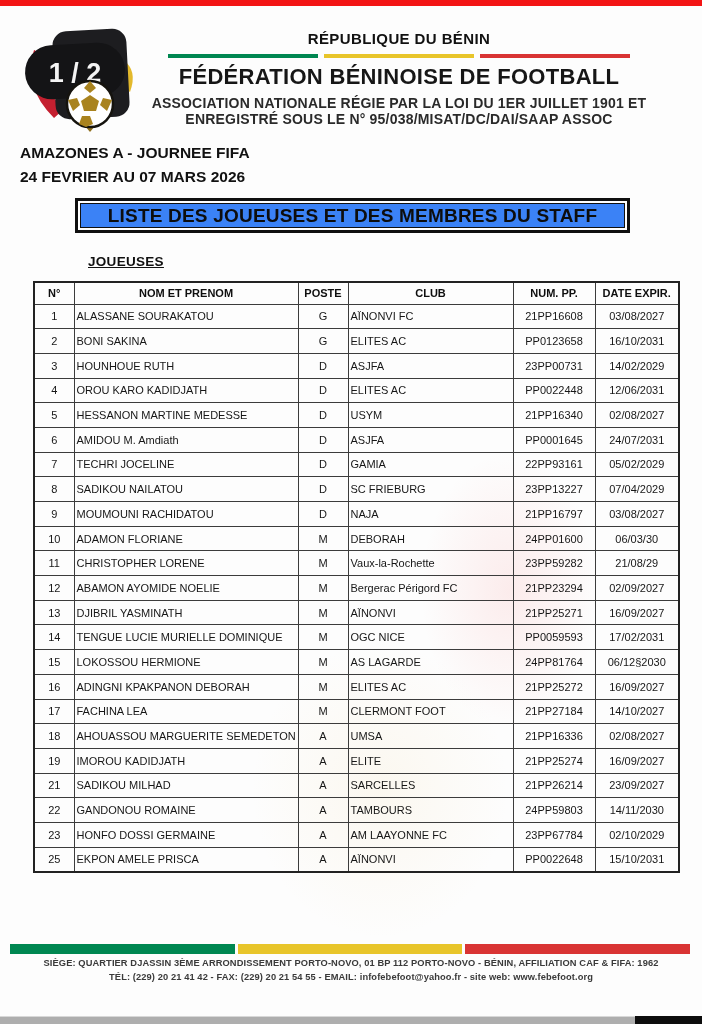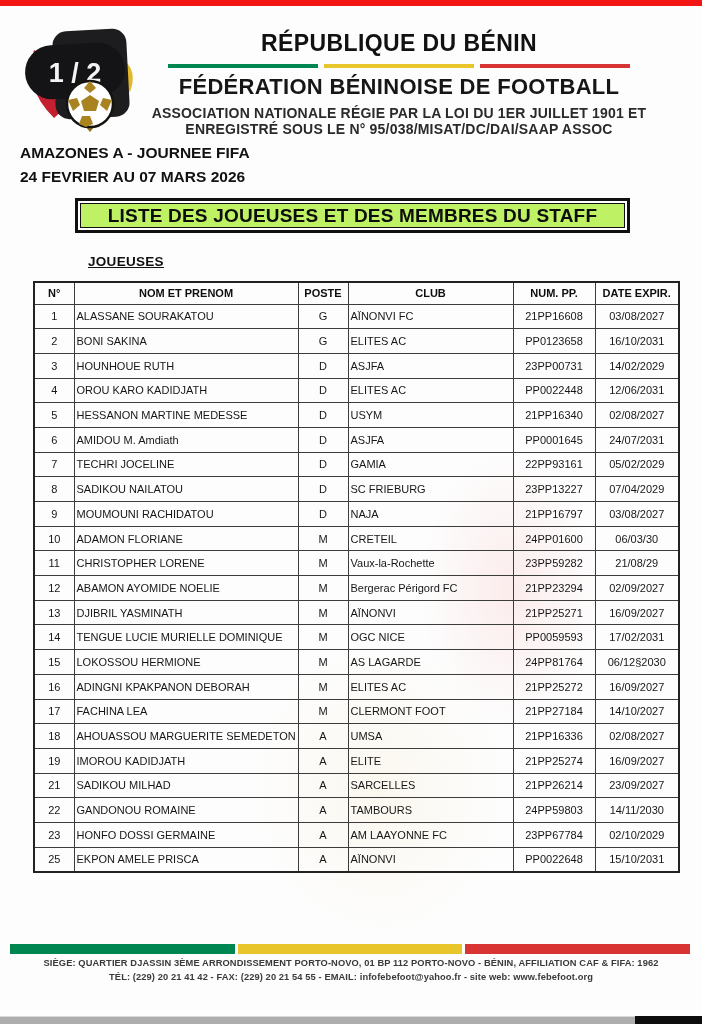--- a/index.html
+++ b/index.html
@@ -18,37 +18,37 @@
 
   
   .blob1{position:absolute;left:420px;top:450px;width:180px;height:280px;pointer-events:none;
     background:radial-gradient(ellipse at center,rgba(240,110,110,0.12),rgba(240,110,110,0) 70%);}
   .blob2{position:absolute;left:250px;top:640px;width:260px;height:300px;pointer-events:none;
     background:radial-gradient(ellipse at center,rgba(235,200,120,0.10),rgba(235,200,120,0) 70%);}
 
   
   .logo{position:absolute;left:22px;top:18px;width:122px;height:116px;text-align:right;}
   .hdr-center{position:absolute;left:118px;right:22px;top:30px;text-align:center;}
-  .country{font-size:23px;font-weight:800;letter-spacing:0.4px;color:#111;}
+  .country{font-size:15px;font-weight:800;letter-spacing:0.4px;color:#111;}
   .tricolor-line{width:462px;height:4px;margin:7px auto 6px auto;display:flex;}
   .tricolor-line span{flex:1;height:100%;}
   .seg-green{background:var(--green);margin-right:6px;}
   .seg-yellow{background:var(--yellow);margin-right:6px;}
   .seg-red{background:var(--red);}
   .federation{font-size:22px;font-weight:600;letter-spacing:0.3px;color:#161616;}
   .association{font-size:14px;font-weight:600;letter-spacing:0.2px;color:#2a2a2a;margin-top:5px;}
 
   .event{position:absolute;left:0;right:0;top:141px;text-align:left;font-weight:700;font-size:15.5px;line-height:24px;color:#111;padding-left:20px;}
 
   .title-box{
     position:absolute;left:75px;right:72px;top:198px;height:35px;
     border:3px solid #101010;
     box-shadow:inset 0 0 0 2px #ffffff, inset 0 0 0 3px #101010;
     display:flex;align-items:center;justify-content:center;
-    font-size:19px;font-weight:800;letter-spacing:0.2px;color:#0d0d0d;background:#bef264;
+    font-size:19px;font-weight:800;letter-spacing:0.2px;color:#0d0d0d;background:#3b82f6;
   }
 
   .section-label{position:absolute;left:88px;top:254px;font-size:13.5px;font-weight:800;text-decoration:underline;letter-spacing:0.3px;color:#101010;}
 
   
   table.players{
     position:absolute;left:33px;top:281px;width:645px;
     border-collapse:collapse;table-layout:fixed;background:transparent;
   }
   table.players th{
@@ -218,21 +218,21 @@
         <td class="c1">MOUMOUNI RACHIDATOU</td>
         <td class="c2">D</td>
         <td class="c3">NAJA</td>
         <td class="c4">21PP16797</td>
         <td class="c5">03/08/2027</td>
       </tr>
       <tr>
         <td class="c0">10</td>
         <td class="c1">ADAMON FLORIANE</td>
         <td class="c2">M</td>
-        <td class="c3">CRETEIL</td>
+        <td class="c3">DEBORAH</td>
         <td class="c4">24PP01600</td>
         <td class="c5">06/03/30</td>
       </tr>
       <tr>
         <td class="c0">11</td>
         <td class="c1">CHRISTOPHER LORENE</td>
         <td class="c2">M</td>
         <td class="c3">Vaux-la-Rochette</td>
         <td class="c4">23PP59282</td>
         <td class="c5">21/08/29</td>

